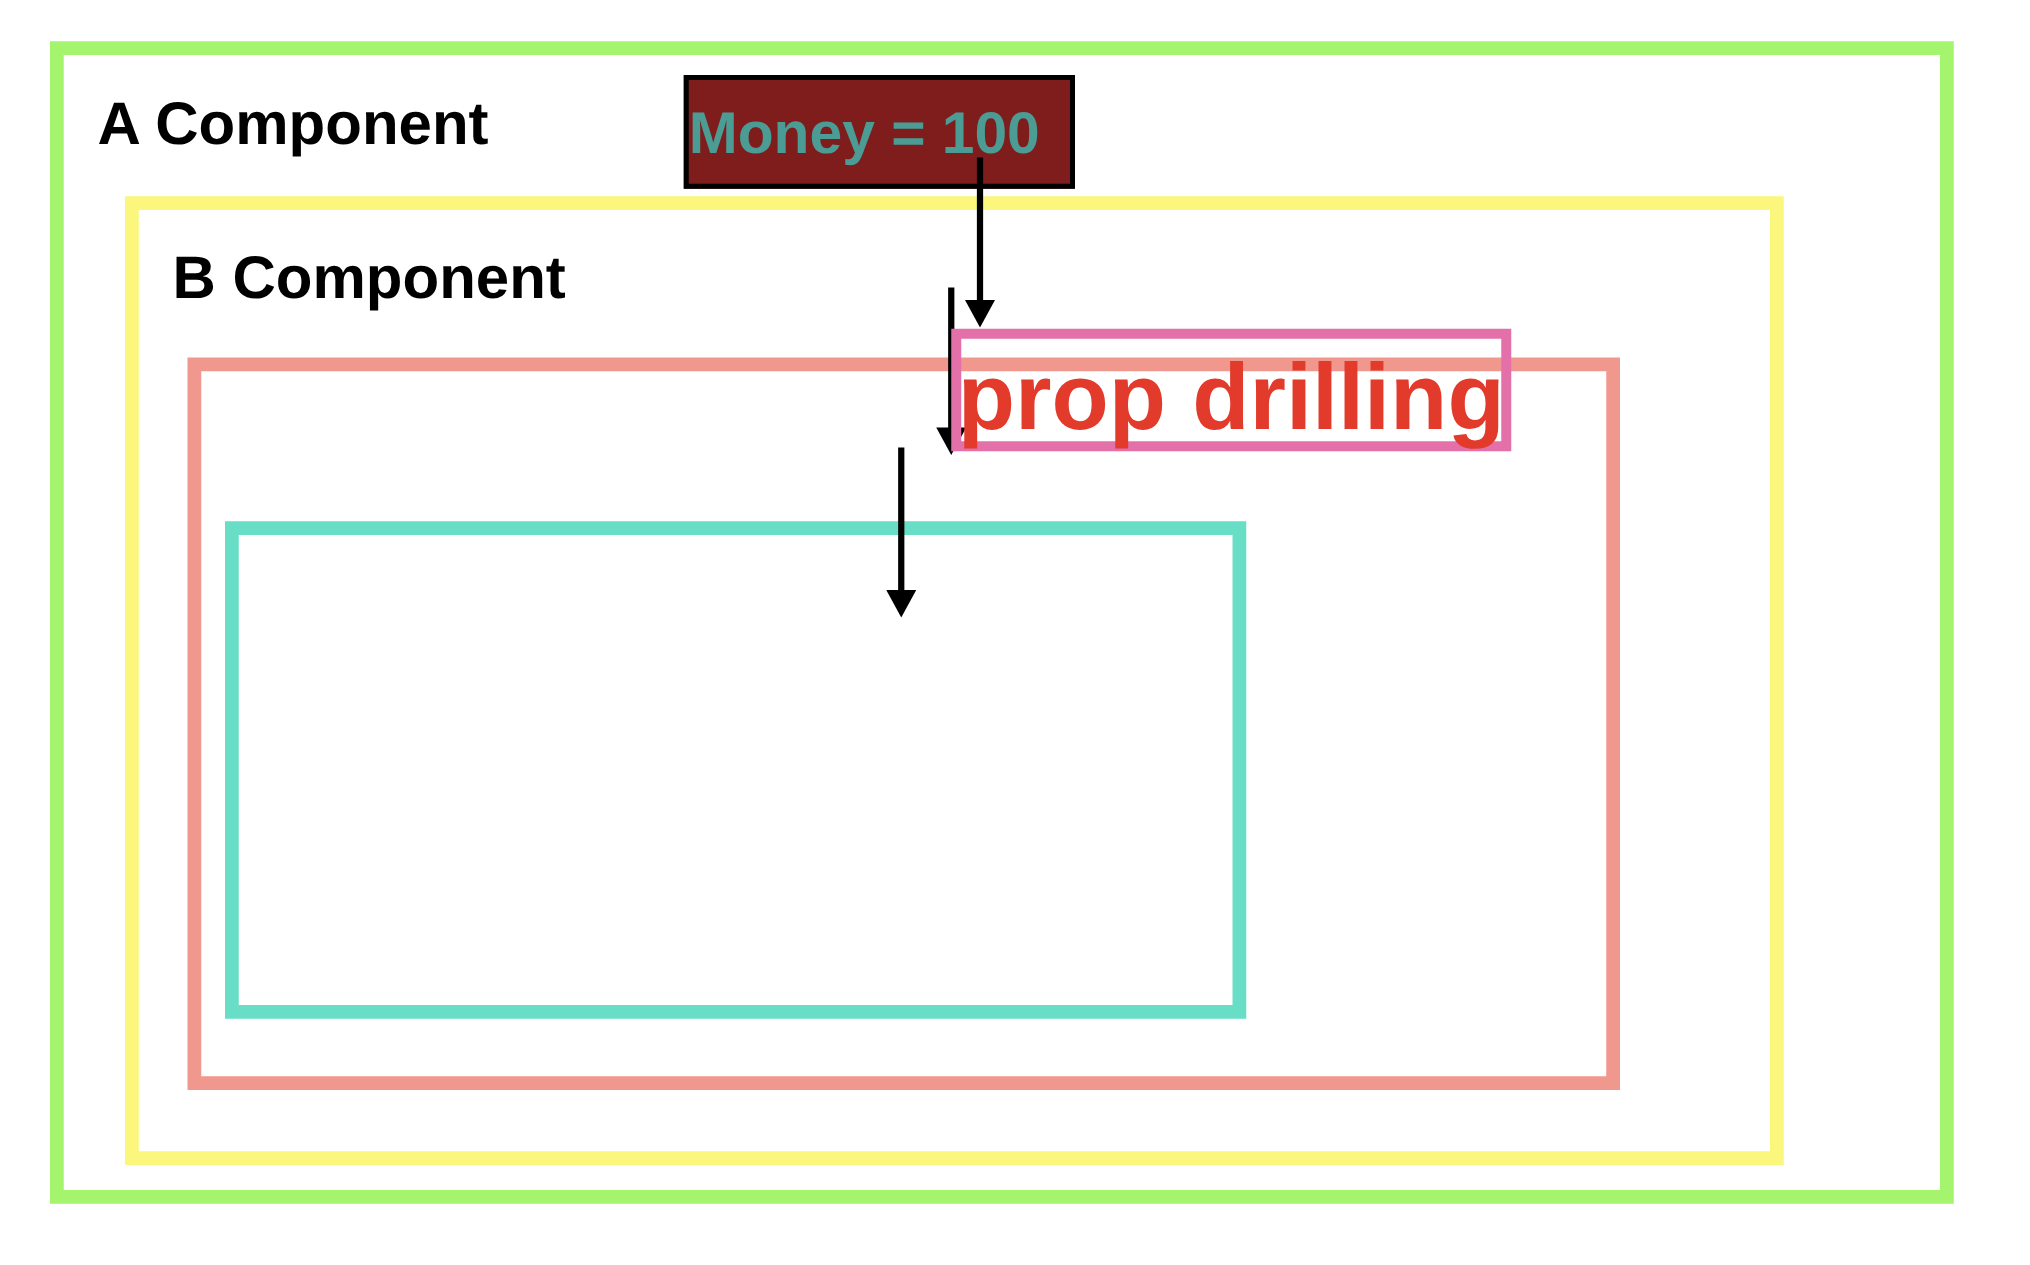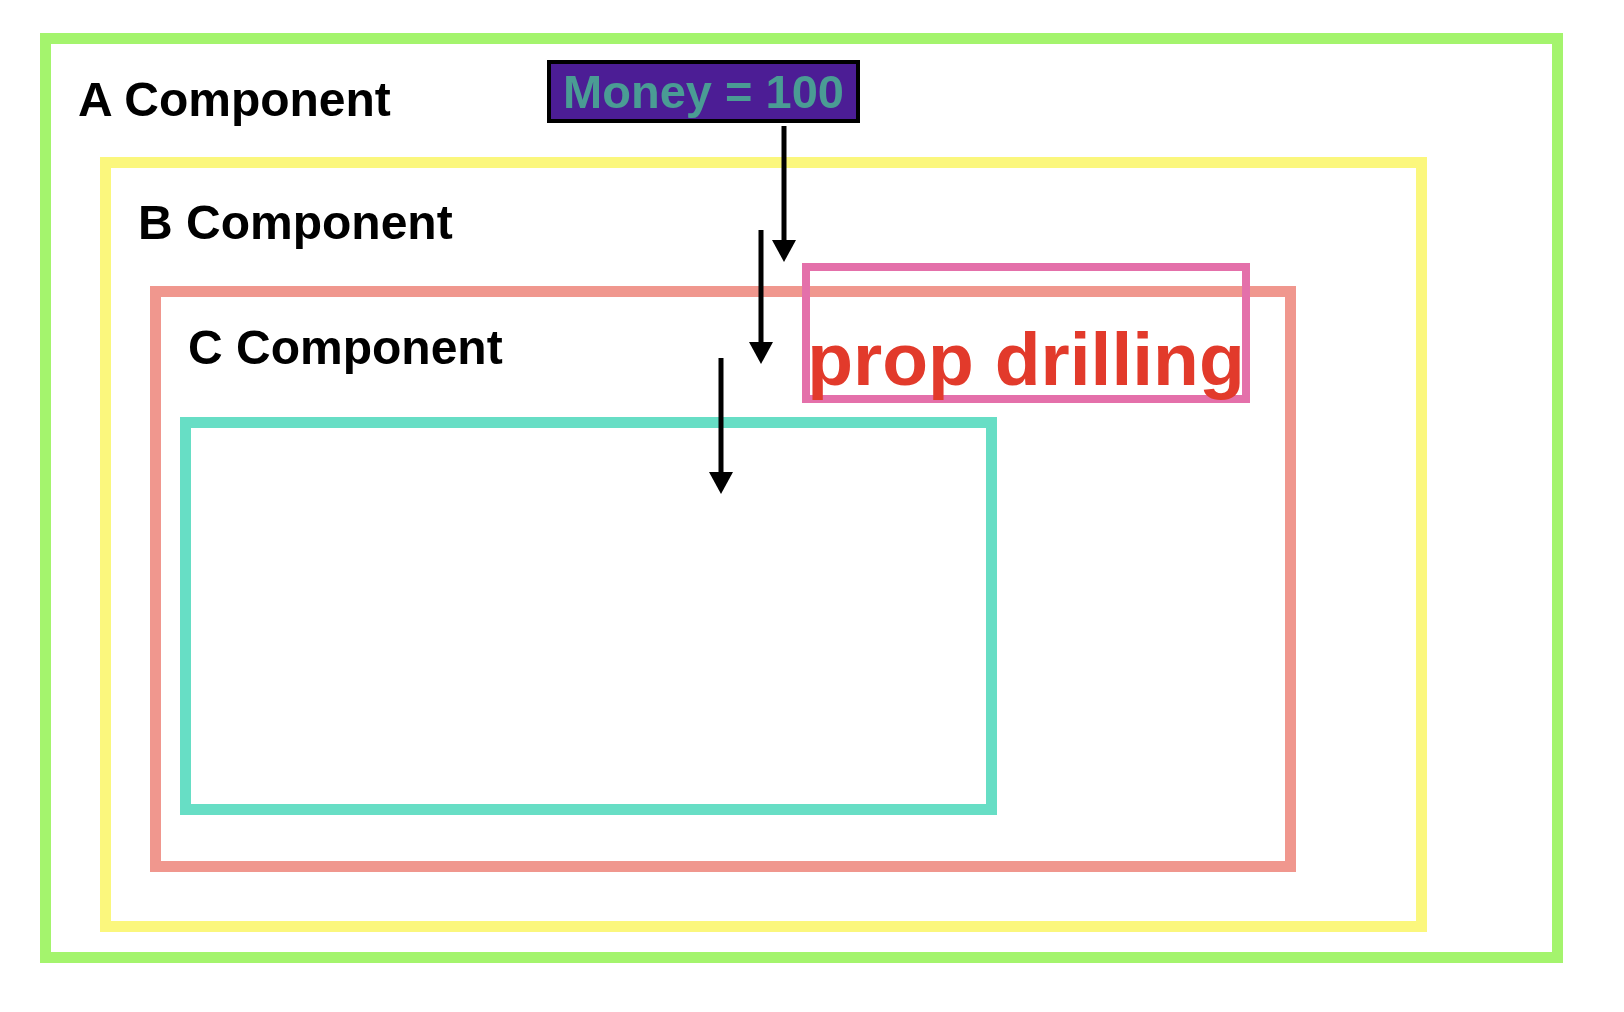--- a/index.html
+++ b/index.html
@@ -44,46 +44,45 @@
     color: var(--label-text, #000000);
     white-space: nowrap;
   }
   .label-a { left: 78px;  top: 76px;  }
   .label-b { left: 138px; top: 199px; }
   .label-c { left: 188px; top: 324px; }
   .label-d { left: 215px; top: 451px; }
 
   .money-box {
     position: absolute;
-    left: 547px; top: 60px; width: 313px; height: 63px;
+    left: 547px; top: 60px; width: 313px; height: 91px;
     box-sizing: border-box;
     border: 4px solid var(--state-border, #000000);
-    background: #4c1d95;
+    background: #7f1d1d;
     display: flex;
     align-items: center;
-    justify-content: center;
   }
   .money-text {
     font-size: 47px;
     font-weight: bold;
     line-height: 1;
     color: var(--state-text, #4a9c94);
     white-space: nowrap;
   }
 
   .arrow-layer {
     position: absolute;
     left: 0; top: 0;
     width: 1624px; height: 1012px;
     pointer-events: none;
   }
 
   .prop-box {
     position: absolute;
-    left: 802px; top: 263px; width: 448px; height: 140px;
+    left: 761px; top: 263px; width: 448px; height: 98px;
     box-sizing: border-box;
     border: 8px solid var(--annotation-border, #e470aa);
     background: transparent;
     display: flex;
     align-items: flex-end;
     justify-content: center;
   }
   .prop-text {
     font-size: 75px;
     font-weight: bold;
@@ -97,21 +96,20 @@
 
 <div class="canvas">
 
   <div class="box box-a"></div>
   <div class="box box-b"></div>
   <div class="box box-c"></div>
   <div class="box box-d"></div>
 
   <div class="comp-label label-b">B Component</div>
   <div class="comp-label label-a">A Component</div>
-  <div class="comp-label label-c">C Component</div>
 
   <div class="money-box">
     <span class="money-text">Money = 100</span>
   </div>
 
   <svg class="arrow-layer" viewBox="0 0 1624 1012" xmlns="http://www.w3.org/2000/svg">
     <g stroke="var(--arrow, #000)" fill="var(--arrow, #000)">
       <line x1="784" y1="126" x2="784" y2="242" stroke-width="5"></line>
       <polygon points="772,240 796,240 784,262" stroke="none"></polygon>
     </g>

